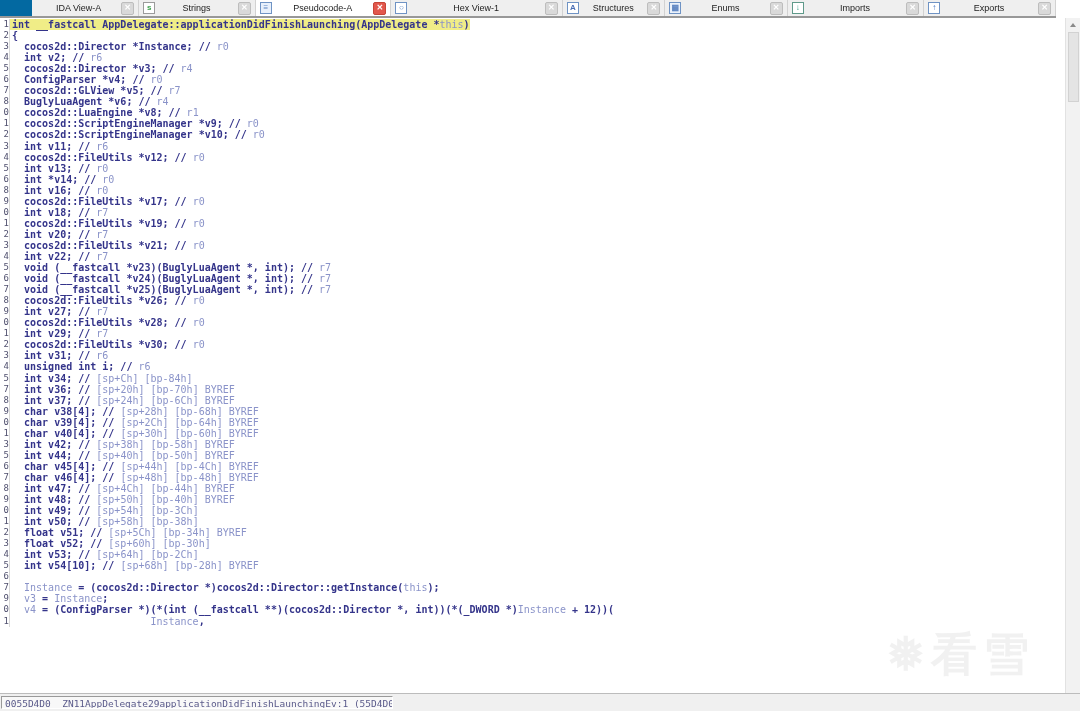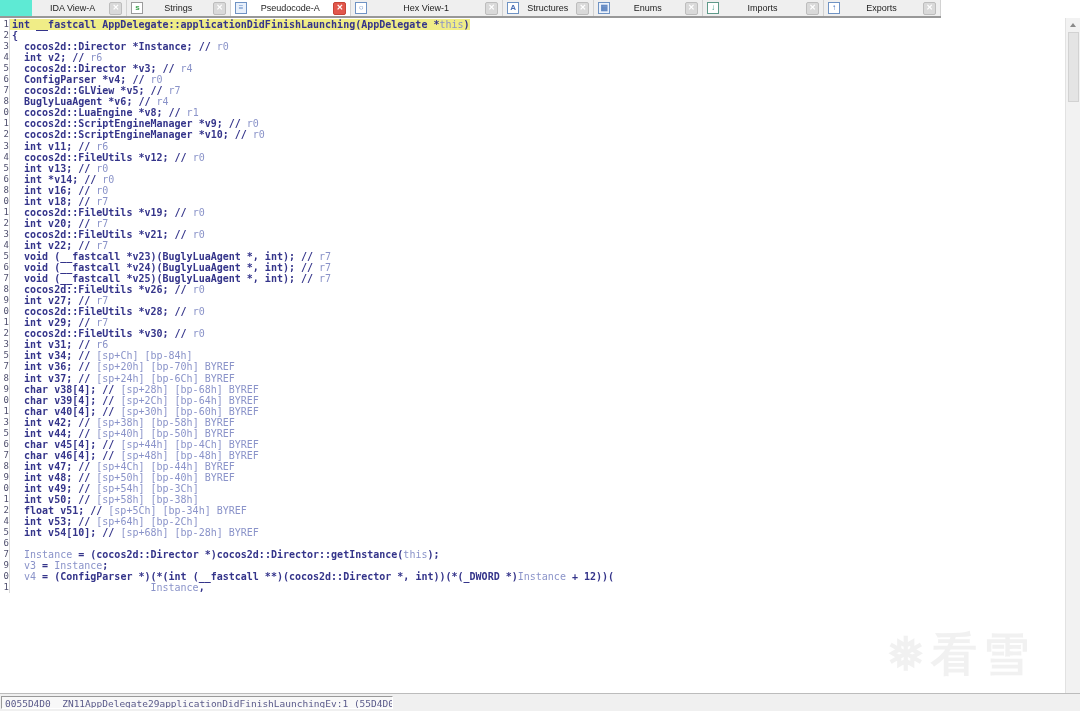--- a/index.html
+++ b/index.html
@@ -1,19 +1,19 @@
 <!DOCTYPE html>
 <html><head>
 <meta charset="utf-8">
 <style>
   html,body{margin:0;padding:0;background:#fff;}
   #window{position:relative;width:1080px;height:711px;overflow:hidden;background:#fff;
           font-family:"Liberation Sans",sans-serif;}
   
-  #tabbar{position:absolute;left:0;top:0;width:941px;height:18px;background:#5eead4;
+  #tabbar{position:absolute;left:0;top:0;width:1056px;height:18px;background:#0369a1;
           border-bottom:2px solid #989898;display:flex;box-sizing:border-box;padding-left:32px;}
   .tab{height:16px;display:flex;align-items:center;padding:0 4px;box-sizing:border-box;
        border-right:1px solid #d2d2d2;background:#efefef;font-size:9px;color:#222;cursor:default;}
   .tab.active{background:#ffffff;}
   .tab .lbl{flex:1;text-align:center;white-space:nowrap;overflow:hidden;padding:0 3px;}
   .tabicon{width:12px;height:12px;flex:none;display:inline-flex;align-items:center;justify-content:center;
            border:1px solid #6f93c4;background:#fff;box-sizing:border-box;
            font:bold 8px "Liberation Sans",sans-serif;color:#4a6fb5;line-height:1;}
   .icon-strings-icon{border-color:#9b9b9b;color:#3a9e4a;}
   .icon-pseudocode-icon{color:#5b83c0;background:#e8f0fb;}
@@ -117,49 +117,52 @@
       <div class="code-line"><span class="gutter">7</span><span class="ltext"><span class="tk-k">  cocos2d::GLView *v5; // </span><span class="tk-r">r7</span></span></div>
       <div class="code-line"><span class="gutter">8</span><span class="ltext"><span class="tk-k">  BuglyLuaAgent *v6; // </span><span class="tk-r">r4</span></span></div>
       <div class="code-line"><span class="gutter">0</span><span class="ltext"><span class="tk-k">  cocos2d::LuaEngine *v8; // </span><span class="tk-r">r1</span></span></div>
       <div class="code-line"><span class="gutter">1</span><span class="ltext"><span class="tk-k">  cocos2d::ScriptEngineManager *v9; // </span><span class="tk-r">r0</span></span></div>
       <div class="code-line"><span class="gutter">2</span><span class="ltext"><span class="tk-k">  cocos2d::ScriptEngineManager *v10; // </span><span class="tk-r">r0</span></span></div>
       <div class="code-line"><span class="gutter">3</span><span class="ltext"><span class="tk-k">  int v11; // </span><span class="tk-r">r6</span></span></div>
       <div class="code-line"><span class="gutter">4</span><span class="ltext"><span class="tk-k">  cocos2d::FileUtils *v12; // </span><span class="tk-r">r0</span></span></div>
       <div class="code-line"><span class="gutter">5</span><span class="ltext"><span class="tk-k">  int v13; // </span><span class="tk-r">r0</span></span></div>
       <div class="code-line"><span class="gutter">6</span><span class="ltext"><span class="tk-k">  int *v14; // </span><span class="tk-r">r0</span></span></div>
       <div class="code-line"><span class="gutter">8</span><span class="ltext"><span class="tk-k">  int v16; // </span><span class="tk-r">r0</span></span></div>
+      <div class="code-line"><span class="gutter">9</span><span class="ltext"><span class="tk-k">  cocos2d::FileUtils *v17; // </span><span class="tk-r">r0</span></span></div>
       <div class="code-line"><span class="gutter">0</span><span class="ltext"><span class="tk-k">  int v18; // </span><span class="tk-r">r7</span></span></div>
       <div class="code-line"><span class="gutter">1</span><span class="ltext"><span class="tk-k">  cocos2d::FileUtils *v19; // </span><span class="tk-r">r0</span></span></div>
       <div class="code-line"><span class="gutter">2</span><span class="ltext"><span class="tk-k">  int v20; // </span><span class="tk-r">r7</span></span></div>
       <div class="code-line"><span class="gutter">3</span><span class="ltext"><span class="tk-k">  cocos2d::FileUtils *v21; // </span><span class="tk-r">r0</span></span></div>
       <div class="code-line"><span class="gutter">4</span><span class="ltext"><span class="tk-k">  int v22; // </span><span class="tk-r">r7</span></span></div>
       <div class="code-line"><span class="gutter">5</span><span class="ltext"><span class="tk-k">  void (__fastcall *v23)(BuglyLuaAgent *, int); // </span><span class="tk-r">r7</span></span></div>
       <div class="code-line"><span class="gutter">6</span><span class="ltext"><span class="tk-k">  void (__fastcall *v24)(BuglyLuaAgent *, int); // </span><span class="tk-r">r7</span></span></div>
       <div class="code-line"><span class="gutter">7</span><span class="ltext"><span class="tk-k">  void (__fastcall *v25)(BuglyLuaAgent *, int); // </span><span class="tk-r">r7</span></span></div>
       <div class="code-line"><span class="gutter">8</span><span class="ltext"><span class="tk-k">  cocos2d::FileUtils *v26; // </span><span class="tk-r">r0</span></span></div>
       <div class="code-line"><span class="gutter">9</span><span class="ltext"><span class="tk-k">  int v27; // </span><span class="tk-r">r7</span></span></div>
       <div class="code-line"><span class="gutter">0</span><span class="ltext"><span class="tk-k">  cocos2d::FileUtils *v28; // </span><span class="tk-r">r0</span></span></div>
       <div class="code-line"><span class="gutter">1</span><span class="ltext"><span class="tk-k">  int v29; // </span><span class="tk-r">r7</span></span></div>
       <div class="code-line"><span class="gutter">2</span><span class="ltext"><span class="tk-k">  cocos2d::FileUtils *v30; // </span><span class="tk-r">r0</span></span></div>
       <div class="code-line"><span class="gutter">3</span><span class="ltext"><span class="tk-k">  int v31; // </span><span class="tk-r">r6</span></span></div>
+      <div class="code-line"><span class="gutter">4</span><span class="ltext"><span class="tk-k">  unsigned int i; // </span><span class="tk-r">r6</span></span></div>
       <div class="code-line"><span class="gutter">5</span><span class="ltext"><span class="tk-k">  int v34; // </span><span class="tk-r">[sp+Ch] [bp-84h]</span></span></div>
       <div class="code-line"><span class="gutter">7</span><span class="ltext"><span class="tk-k">  int v36; // </span><span class="tk-r">[sp+20h] [bp-70h] BYREF</span></span></div>
       <div class="code-line"><span class="gutter">8</span><span class="ltext"><span class="tk-k">  int v37; // </span><span class="tk-r">[sp+24h] [bp-6Ch] BYREF</span></span></div>
       <div class="code-line"><span class="gutter">9</span><span class="ltext"><span class="tk-k">  char v38[4]; // </span><span class="tk-r">[sp+28h] [bp-68h] BYREF</span></span></div>
       <div class="code-line"><span class="gutter">0</span><span class="ltext"><span class="tk-k">  char v39[4]; // </span><span class="tk-r">[sp+2Ch] [bp-64h] BYREF</span></span></div>
       <div class="code-line"><span class="gutter">1</span><span class="ltext"><span class="tk-k">  char v40[4]; // </span><span class="tk-r">[sp+30h] [bp-60h] BYREF</span></span></div>
       <div class="code-line"><span class="gutter">3</span><span class="ltext"><span class="tk-k">  int v42; // </span><span class="tk-r">[sp+38h] [bp-58h] BYREF</span></span></div>
       <div class="code-line"><span class="gutter">5</span><span class="ltext"><span class="tk-k">  int v44; // </span><span class="tk-r">[sp+40h] [bp-50h] BYREF</span></span></div>
       <div class="code-line"><span class="gutter">6</span><span class="ltext"><span class="tk-k">  char v45[4]; // </span><span class="tk-r">[sp+44h] [bp-4Ch] BYREF</span></span></div>
       <div class="code-line"><span class="gutter">7</span><span class="ltext"><span class="tk-k">  char v46[4]; // </span><span class="tk-r">[sp+48h] [bp-48h] BYREF</span></span></div>
       <div class="code-line"><span class="gutter">8</span><span class="ltext"><span class="tk-k">  int v47; // </span><span class="tk-r">[sp+4Ch] [bp-44h] BYREF</span></span></div>
       <div class="code-line"><span class="gutter">9</span><span class="ltext"><span class="tk-k">  int v48; // </span><span class="tk-r">[sp+50h] [bp-40h] BYREF</span></span></div>
       <div class="code-line"><span class="gutter">0</span><span class="ltext"><span class="tk-k">  int v49; // </span><span class="tk-r">[sp+54h] [bp-3Ch]</span></span></div>
       <div class="code-line"><span class="gutter">1</span><span class="ltext"><span class="tk-k">  int v50; // </span><span class="tk-r">[sp+58h] [bp-38h]</span></span></div>
       <div class="code-line"><span class="gutter">2</span><span class="ltext"><span class="tk-k">  float v51; // </span><span class="tk-r">[sp+5Ch] [bp-34h] BYREF</span></span></div>
+      <div class="code-line"><span class="gutter">3</span><span class="ltext"><span class="tk-k">  float v52; // </span><span class="tk-r">[sp+60h] [bp-30h]</span></span></div>
       <div class="code-line"><span class="gutter">4</span><span class="ltext"><span class="tk-k">  int v53; // </span><span class="tk-r">[sp+64h] [bp-2Ch]</span></span></div>
       <div class="code-line"><span class="gutter">5</span><span class="ltext"><span class="tk-k">  int v54[10]; // </span><span class="tk-r">[sp+68h] [bp-28h] BYREF</span></span></div>
       <div class="code-line"><span class="gutter">6</span><span class="ltext"></span></div>
       <div class="code-line"><span class="gutter">7</span><span class="ltext"><span class="tk-r">  Instance</span><span class="tk-k"> = (cocos2d::Director *)cocos2d::Director::getInstance(</span><span class="tk-r">this</span><span class="tk-k">);</span></span></div>
       <div class="code-line"><span class="gutter">9</span><span class="ltext"><span class="tk-r">  v3</span><span class="tk-k"> = </span><span class="tk-r">Instance</span><span class="tk-k">;</span></span></div>
       <div class="code-line"><span class="gutter">0</span><span class="ltext"><span class="tk-r">  v4</span><span class="tk-k"> = (ConfigParser *)(*(int (__fastcall **)(cocos2d::Director *, int))(*(_DWORD *)</span><span class="tk-r">Instance</span><span class="tk-k"> + 12))(</span></span></div>
       <div class="code-line"><span class="gutter">1</span><span class="ltext"><span class="tk-r">                       Instance</span><span class="tk-k">,</span></span></div>
     </div>
 
   <div id="watermark">

